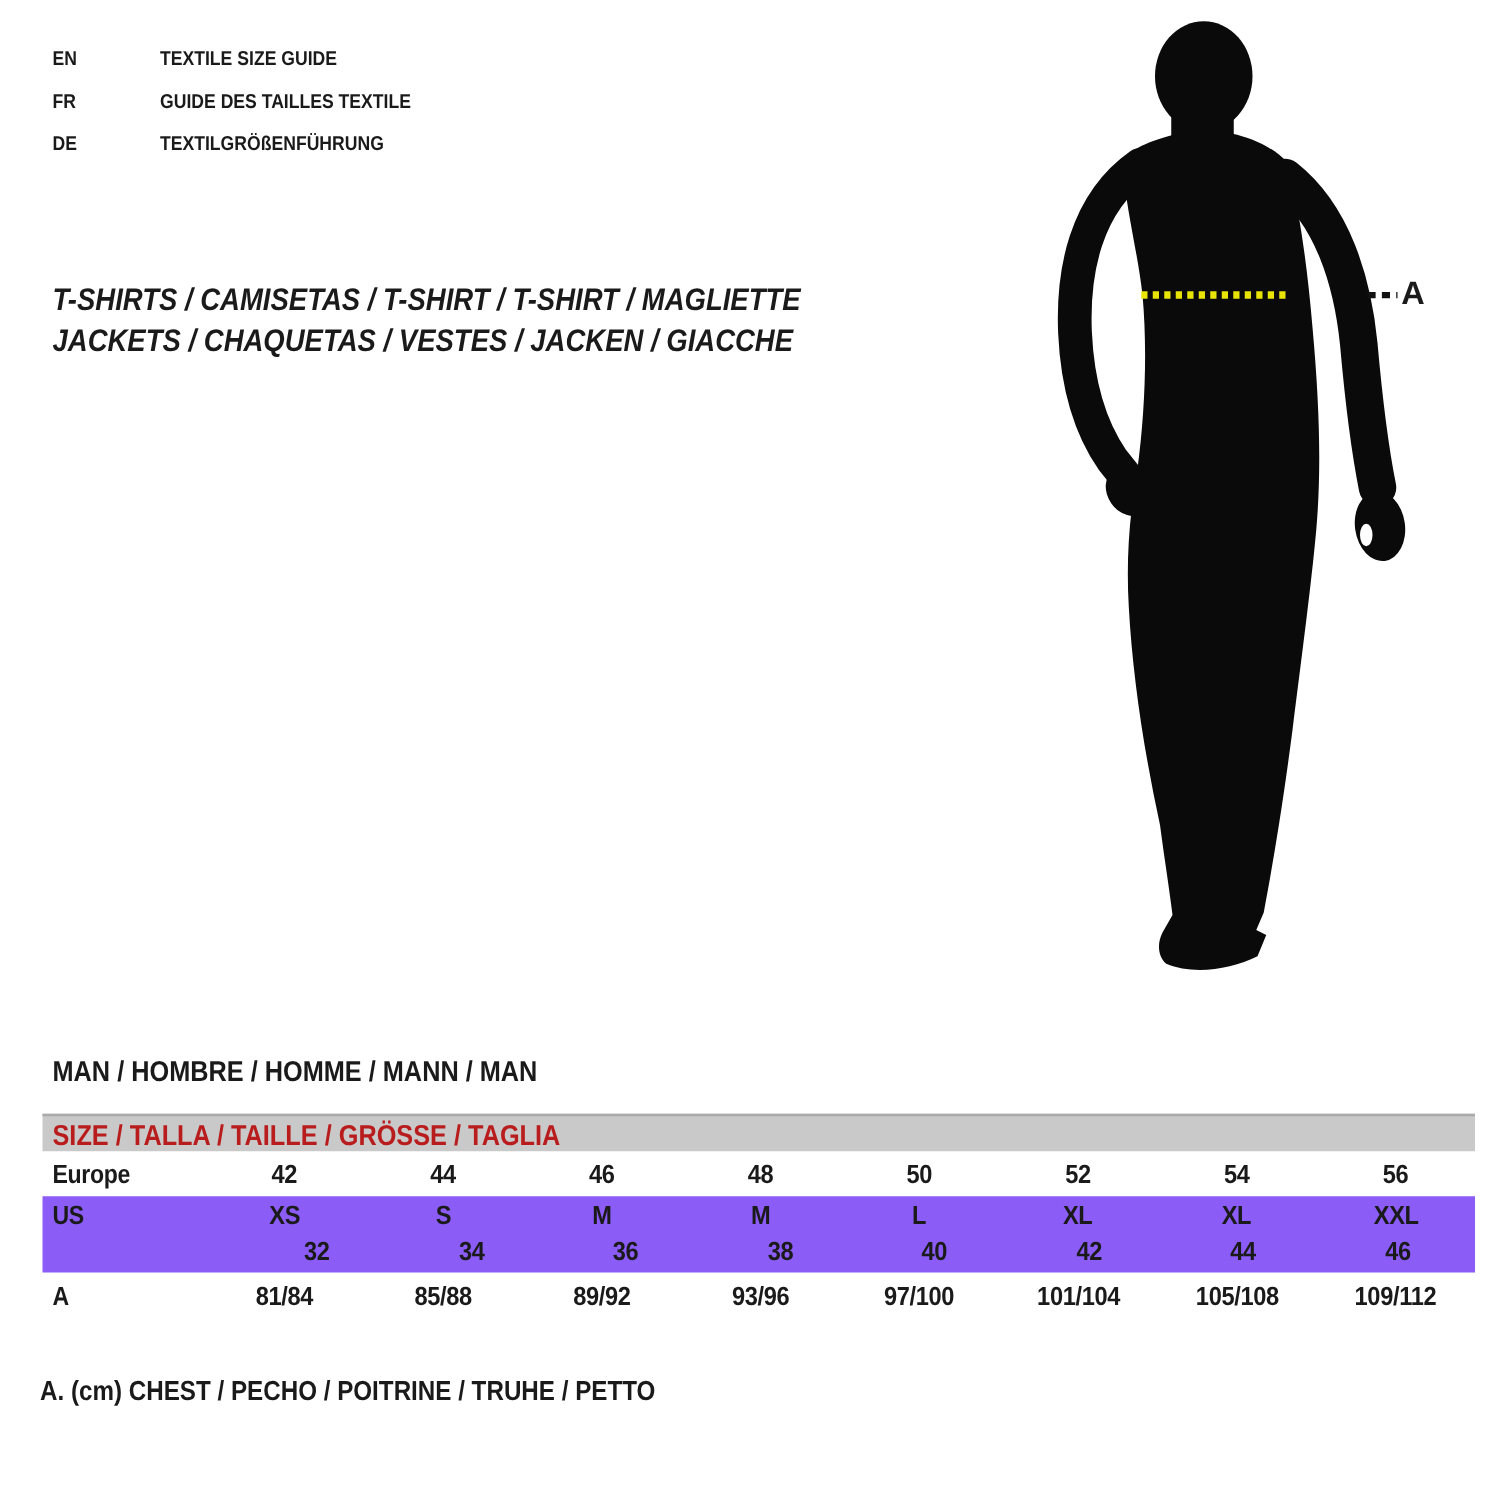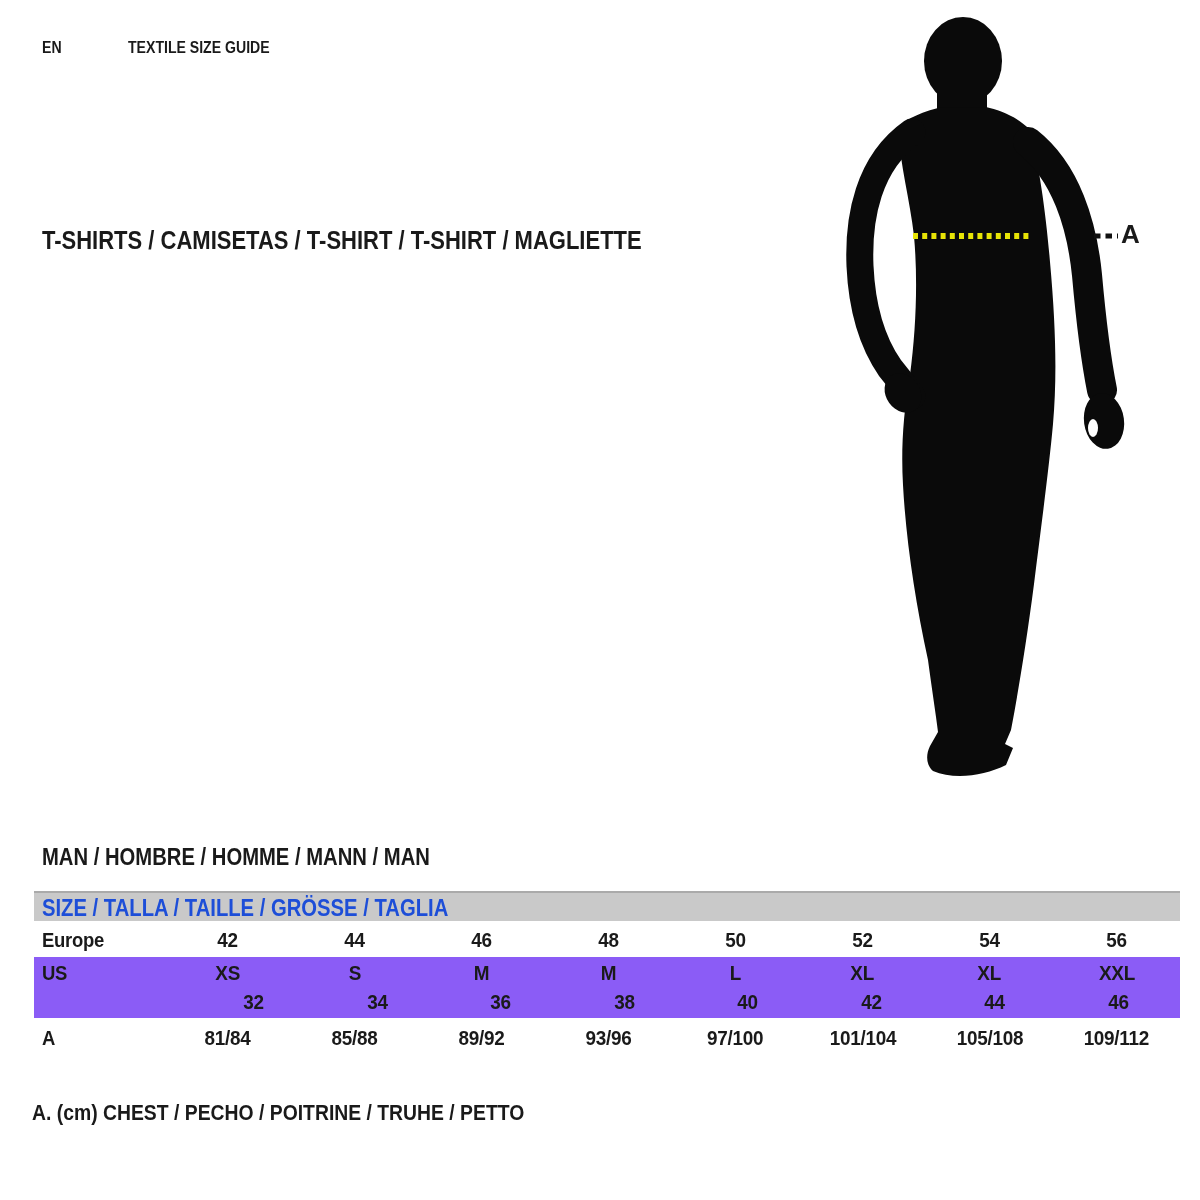--- a/index.html
+++ b/index.html
@@ -11,57 +11,66 @@
   .cond{display:inline-block;transform:scaleX(0.88);transform-origin:0 50%;white-space:nowrap;}
   .condc{display:inline-block;transform:scaleX(0.9);transform-origin:50% 50%;white-space:nowrap;}
 
   
   .lang-block{position:absolute;left:42px;top:31px;font-weight:bold;font-size:16px;}
   .lang-row{display:flex;height:34px;line-height:34px;}
   .lang-code{width:86px;flex:0 0 86px;}
 
   
   .products{position:absolute;left:42px;top:224px;font-weight:bold;font-size:25px;}
-  .products .pline{height:33px;line-height:33px;}
+  .products .pline{height:33px;line-height:33px;font-style:italic;}
 
   
   #figure-svg{position:absolute;left:0;top:0;pointer-events:none;}
   .a-label{position:absolute;left:1121px;top:219px;font-weight:bold;font-size:26px;}
 
   
   .gender{position:absolute;left:42px;top:844px;font-weight:bold;font-size:23px;height:26px;line-height:26px;text-decoration:underline;}
 
   
   .size-table{position:absolute;left:34px;top:891px;width:1146px;font-weight:bold;}
   .st-header{height:30px;line-height:30px;background:#c9c9c9;border-top:2px solid #aaaaaa;
-             color:#1d4ed8;font-size:23px;padding-left:8px;box-sizing:border-box;}
+             color:#b91c1c;font-size:23px;padding-left:8px;box-sizing:border-box;}
   .st-row{display:flex;font-size:21px;letter-spacing:-0.3px;}
   .st-row.shaded{background:#8b5cf6;}
   .st-label{flex:0 0 130px;text-align:left;padding-left:8px;box-sizing:border-box;}
   .st-cell{flex:1 1 0;text-align:center;}
   .h36{height:36px;line-height:38px;}
   .h31{height:31px;line-height:31px;}
   .h30{height:30px;line-height:28px;padding-left:28px;}
   .h38{height:38px;line-height:40px;}
 
   
   .footnote{position:absolute;left:32px;top:1100px;font-weight:bold;font-size:22px;}
 </style>
 </head>
 <body>
 
 <div class="lang-block">
   <div class="lang-row">
     <span class="lang-code"><span class="cond">EN</span></span>
     <span class="cond">TEXTILE SIZE GUIDE</span>
   </div>
+  <div class="lang-row">
+    <span class="lang-code"><span class="cond">FR</span></span>
+    <span class="cond">GUIDE DES TAILLES TEXTILE</span>
+  </div>
+  <div class="lang-row">
+    <span class="lang-code"><span class="cond">DE</span></span>
+    <span class="cond">TEXTILGRÖßENFÜHRUNG</span>
+  </div>
 </div>
 
 <div class="products">
   <div class="pline"><span class="cond">T-SHIRTS / CAMISETAS / T-SHIRT / T-SHIRT / MAGLIETTE</span></div>
+  <div class="pline"><span class="cond">JACKETS / CHAQUETAS / VESTES / JACKEN / GIACCHE</span></div>
 </div>
 
 <svg id="figure-svg" width="1200" height="1200" viewBox="0 0 1200 1200" xmlns="http://www.w3.org/2000/svg">
   <g fill="#0a0a0a" stroke="none">
 
     <ellipse cx="963" cy="61" rx="39" ry="44"></ellipse>
     <rect x="937" y="88" width="50" height="32"></rect>
 
     <path d="
       M 938,108

